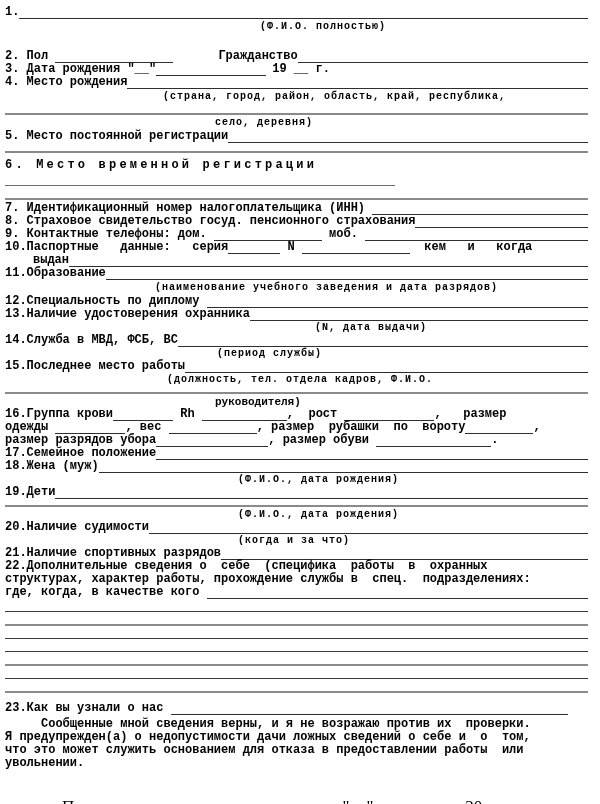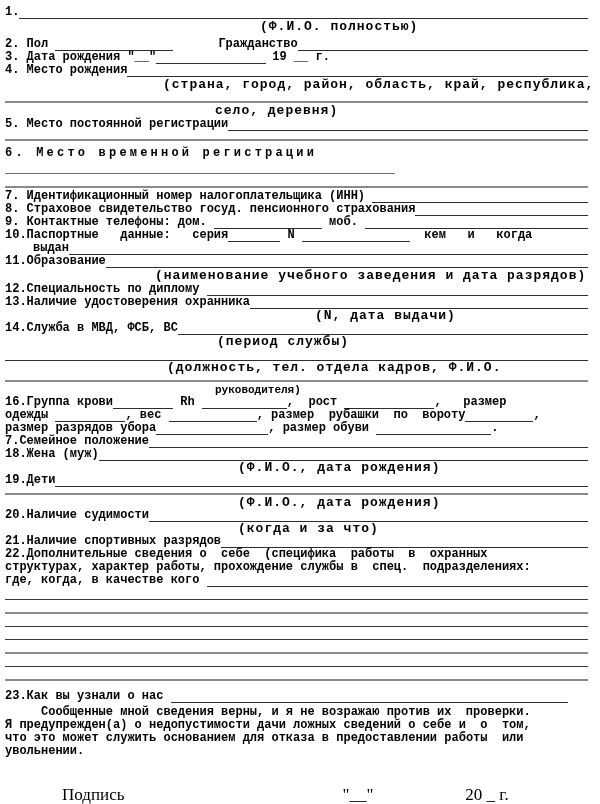--- a/index.html
+++ b/index.html
@@ -6,21 +6,21 @@
   .page{
     width:600px;height:804px;box-sizing:border-box;
     padding:6px 12px 0 5px;background:#ffffff;color:#000;
     font-family:"Liberation Mono","DejaVu Sans Mono",monospace;
     font-size:12px;font-weight:bold;overflow:hidden;
   }
   .row{display:flex;align-items:flex-end;height:13px;line-height:13px;}
   .t{flex:0 0 auto;white-space:pre;}
   .fill{flex:1 1 auto;border-bottom:1px solid #2e2e2e;height:12px;}
   .b{flex:0 0 auto;border-bottom:1px solid #2e2e2e;height:12px;}
-  .hint{font-size:13px;line-height:11px;height:11px;letter-spacing:1px;white-space:pre;}
+  .hint{font-size:10px;line-height:11px;height:11px;letter-spacing:1px;white-space:pre;}
   .sep{height:0;border-bottom:2px solid #8a8a8a;}
   .blankline{height:0;border-bottom:1px solid #3a3a3a;}
   .blankline.gray{border-bottom:2px solid #8a8a8a;}
   .shortline{height:0;border-bottom:1px solid #6f6f6f;width:390px;}
   .spaced{letter-spacing:3.2px;}
   .para{height:13px;line-height:13px;white-space:pre;}
   .sig{
     display:flex;align-items:flex-end;height:22px;line-height:22px;
     font-family:"Liberation Serif","DejaVu Serif",serif;
     font-size:17px;font-weight:normal;
@@ -31,21 +31,21 @@
 <body>
 
 <div class="page">
 
   <div class="row">
     <span class="t">1.</span>
     <span class="fill"></span>
   </div>
   <div class="hint" style="margin-left:255px;margin-top:2px">(Ф.И.О. полностью)</div>
 
-  <div class="row" style="margin-top:6px">
+  <div class="row" style="margin-top:18px">
     <span class="t">2. Пол </span>
     <span class="b" style="width:118px"></span>
     <span class="t" style="margin-left:45px">Гражданство</span>
     <span class="fill"></span>
   </div>
 
   <div class="row">
     <span class="t">3. Дата рождения "__"</span>
     <span class="b" style="width:110px"></span>
     <span class="t" style="margin-left:6px">19 __ г.</span>
@@ -117,20 +117,21 @@
   </div>
   <div class="hint" style="margin-left:310px;margin-top:1px">(N, дата выдачи)</div>
 
   <div class="row" style="margin-top:1px">
     <span class="t">14.Служба в МВД, ФСБ, ВС</span>
     <span class="fill"></span>
   </div>
   <div class="hint" style="margin-left:212px;margin-top:1px">(период службы)</div>
 
   <div class="row" style="margin-top:1px">
+    <span class="t">15.Последнее место работы</span>
     <span class="fill"></span>
   </div>
   <div class="hint" style="margin-left:162px;margin-top:1px">(должность, тел. отдела кадров, Ф.И.О.</div>
   <div class="sep" style="margin-top:7px"></div>
   <div style="margin-left:210px;margin-top:2px;font-size:11px;height:12px;line-height:12px">руководителя)</div>
 
   <div class="row">
     <span class="t">16.Группа крови</span>
     <span class="b" style="width:60px"></span>
     <span class="t"> Rh </span>
@@ -150,21 +151,21 @@
   </div>
   <div class="row">
     <span class="t">размер разрядов убора</span>
     <span class="b" style="width:112px"></span>
     <span class="t">, размер обуви </span>
     <span class="b" style="width:115px"></span>
     <span class="t">.</span>
   </div>
 
   <div class="row">
-    <span class="t">7.Семейное положение</span>
+    <span class="t">17.Семейное положение</span>
     <span class="fill"></span>
   </div>
 
   <div class="row">
     <span class="t">18.Жена (муж)</span>
     <span class="fill"></span>
   </div>
   <div class="hint" style="margin-left:233px;margin-top:1px">(Ф.И.О., дата рождения)</div>
 
   <div class="row" style="margin-top:1px">

